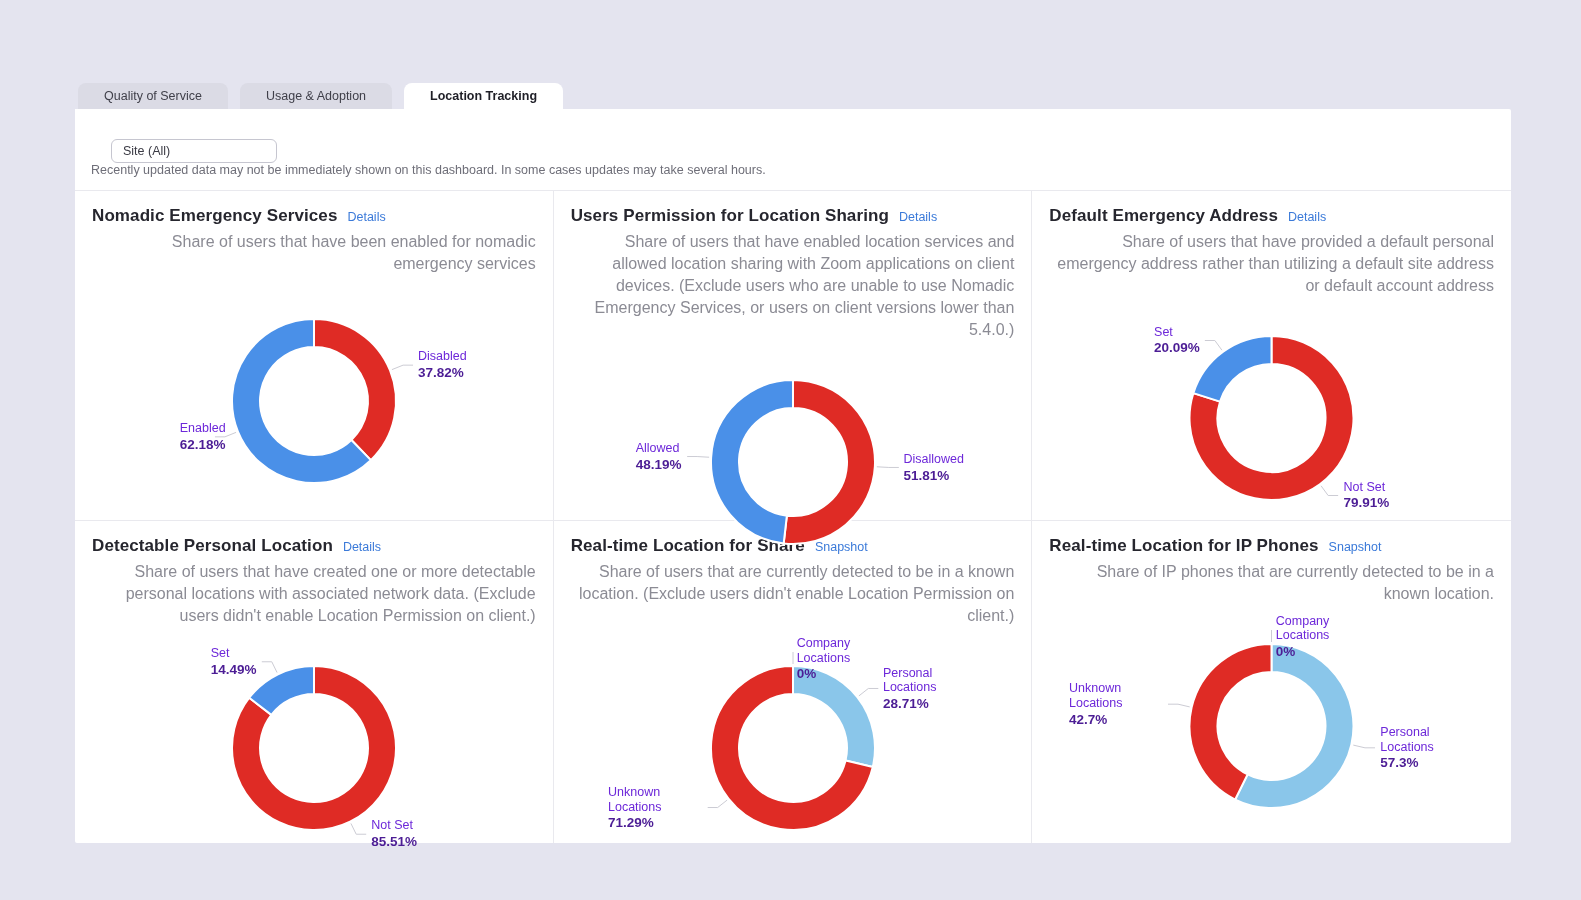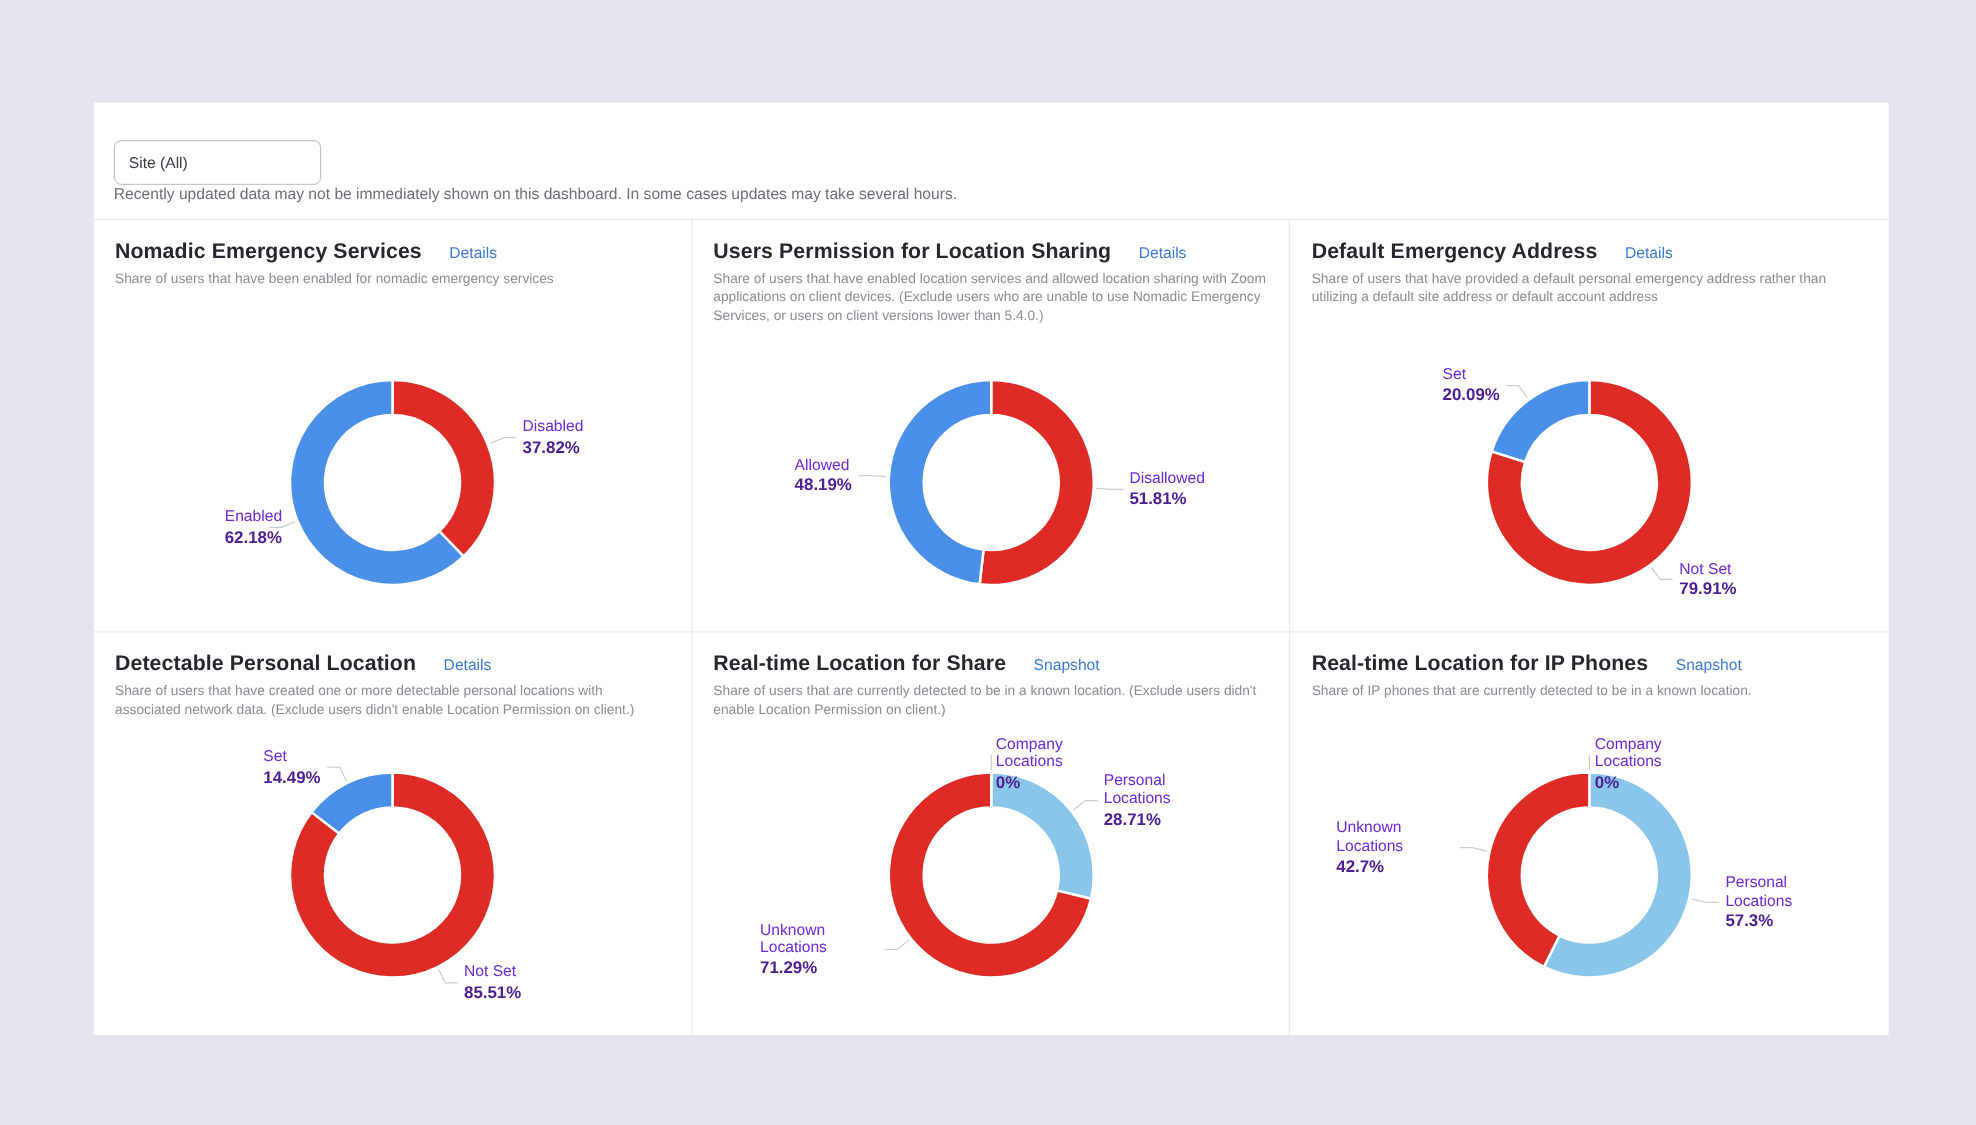--- a/index.html
+++ b/index.html
@@ -10,49 +10,60 @@
 
   
   .tabs { display:flex; gap:12px; padding-left:3px; height:27px; align-items:flex-end; }
   .tab { height:26px; padding:0 26px; display:flex; align-items:center; background:#dbdbe5;
          border-radius:8px 8px 0 0; font-size:12.5px; color:#3f3f49; cursor:pointer; }
   .tab.active { background:#ffffff; color:#1f1f27; font-weight:bold; }
 
   
   .sheet { background:#ffffff; border-radius:0 2px 2px 2px; padding-top:30px; }
   .filter-area { padding:0 16px; }
-  .site-select { width:166px; height:36px; border:1px solid #c6c6d0; border-radius:6px;
+  .site-select { width:166px; height:24px; border:1px solid #c6c6d0; border-radius:6px;
                  background:#fff; display:flex; align-items:center; padding:0 11px;
-                 font-size:12.5px; color:#3a3a44; cursor:pointer; }
+                 font-size:12.5px; color:#3a3a44; cursor:pointer;margin-left:20px; }
   .notice { font-size:12.5px; color:#6e6e78; }
 
   
   .grid { margin-top:13px; display:grid; grid-template-columns:1fr 1fr 1fr;
           grid-template-rows:330px 322px; border-top:1px solid #e9e9ee; }
   .panel { border-right:1px solid #e9e9ee; padding:15px 17px 0 17px; overflow:visible; }
   .panel:nth-child(3n) { border-right:none; }
   .panel:nth-child(-n+3) { border-bottom:1px solid #e9e9ee; }
-  .panel-head { display:flex; align-items:baseline; gap:22px; }
+  .panel-head { display:flex; align-items:baseline; gap:10px; }
   .panel-title { font-size:17px; font-weight:bold; color:#26262e; letter-spacing:.1px; }
   .panel-link { font-size:12.5px; color:#3b7ad9; text-decoration:none; cursor:pointer; }
-  .panel-desc { margin-top:5px; font-size:11px; line-height:1.38; color:#8b8b94; }
+  .panel-desc { margin-top:5px; font-size:16px; line-height:1.38; color:#8b8b94;text-align:right; }
   .panel:nth-child(-n+3) .panel-desc { min-height:49px; }
   .panel:nth-child(n+4) .panel-desc { min-height:33px; }
 
   .chart { position:relative; height:230px; margin-top:6px; overflow:visible; }
   .chart svg { position:absolute; left:0; top:0; overflow:visible; }
   .callout { position:absolute; max-width:94px; line-height:1.18; }
   .c-name { font-size:12.5px; color:#6d28d9; }
   .c-val  { font-size:13.5px; font-weight:bold; color:#4c1d95; margin-top:1px; }
 </style>
 </head>
 <body>
 
 <div class="wrap">
 
+  <div class="tabs">
+    <div class="tab">
+      <span>Quality of Service</span>
+    </div>
+    <div class="tab">
+      <span>Usage &amp; Adoption</span>
+    </div>
+    <div class="tab active">
+      <span>Location Tracking</span>
+    </div>
+  </div>
 
   <div class="sheet">
     <div class="filter-area">
       <div class="site-select">
         <span>Site (All)</span>
       </div>
       <div class="notice">Recently updated data may not be immediately shown on this dashboard. In some cases updates may take several hours.</div>
     </div>
 
     <div class="grid">

